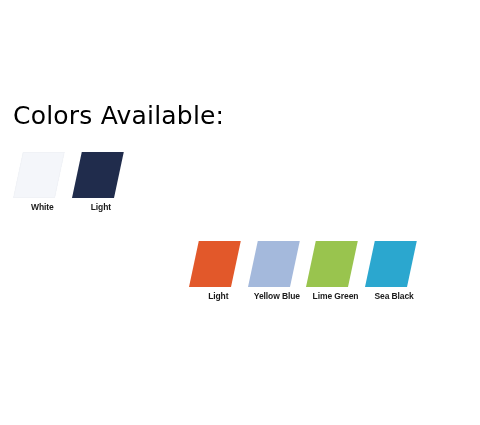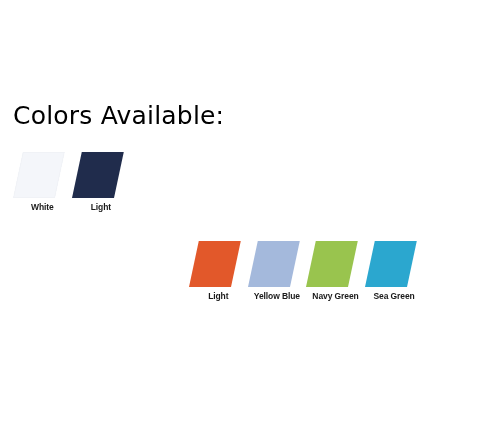--- a/index.html
+++ b/index.html
@@ -117,23 +117,23 @@
       <div class="swatch-group">
         <div class="swatch-shape-wrap">
           <div class="swatch-shape" style="background: rgb(164, 185, 220);"></div>
         </div>
         <div class="swatch-label">Yellow Blue</div>
       </div>
       <div class="swatch-group">
         <div class="swatch-shape-wrap">
           <div class="swatch-shape" style="background: rgb(153, 196, 78);"></div>
         </div>
-        <div class="swatch-label">Navy Green</div>
+        <div class="swatch-label">Lime Green</div>
       </div>
       <div class="swatch-group">
         <div class="swatch-shape-wrap">
           <div class="swatch-shape" style="background: rgb(43, 167, 207);"></div>
         </div>
-        <div class="swatch-label">Sea Green</div>
+        <div class="swatch-label">Sea Black</div>
       </div>
     </div>
 
 </div>
 
 </body></html>

